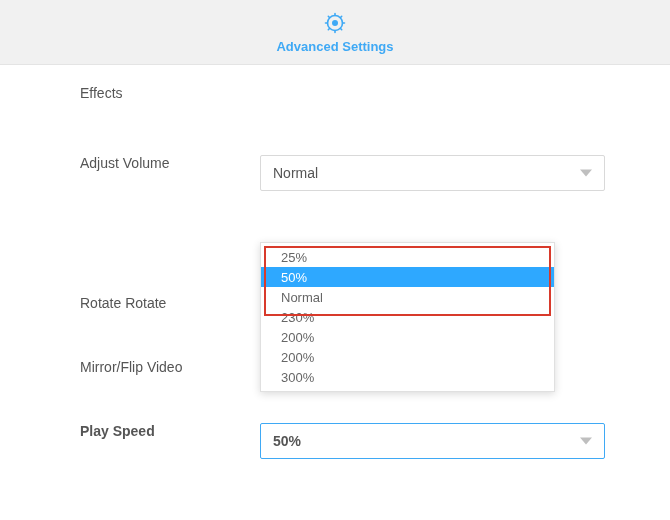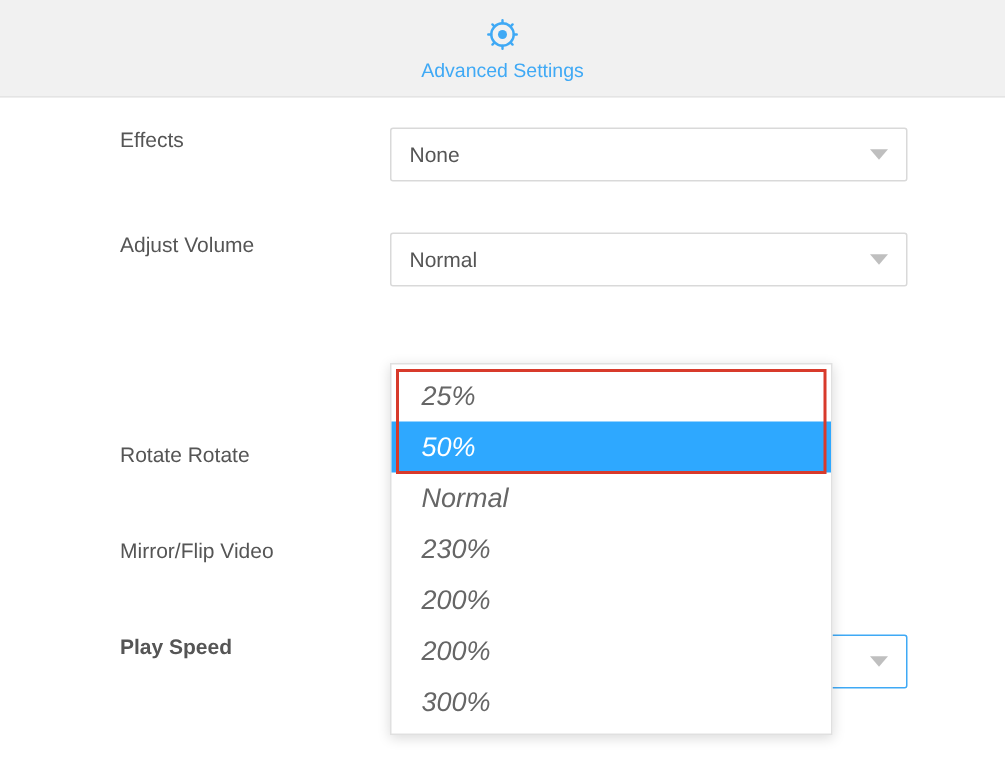--- a/index.html
+++ b/index.html
@@ -19,21 +19,21 @@
     display: flex;
     flex-direction: column;
     align-items: center;
     justify-content: center;
     gap: 4px;
     border-bottom: 1px solid #e4e4e4;
   }
   .header-title {
     color: #3fa9f5;
     font-size: 13px;
-    font-weight: 400;
+    font-weight: 700;
   }
   .gear-icon svg { display: block; }
   .form {
     padding: 20px 65px 0 80px;
     position: relative;
   }
   .row {
     display: flex;
     align-items: flex-start;
     min-height: 36px;
@@ -110,28 +110,27 @@
     position: absolute;
     top: 3px;
     left: 3px;
     right: 3px;
     height: 70px;
     border: 2px solid #d83a2b;
     pointer-events: none;
     z-index: 2;
   }
   .dd-item {
-    height: 34px;
+    height: 20px;
     display: flex;
     align-items: center;
     padding: 0 20px;
     color: #666;
-    font-size: 18px;
+    font-size: 13px;
     cursor: pointer;
-    font-style: italic;
   }
   .dd-item.selected {
     background: #2ea8ff;
     color: #fff;
   }
   .spacer-rotate { height: 70px; }
 </style>
 </head>
 <body>
 
@@ -143,26 +142,20 @@
       <circle cx="12" cy="12" r="7.5"></circle>
     </svg>
   </span>
   <span class="header-title">Advanced Settings</span>
 </div>
 
 <div class="form">
 
   <div class="row">
     <div class="label">Effects</div>
-    <div class="control">
-      <div class="select">
-        <span>None</span>
-        <span class="chevron"></span>
-      </div>
-    </div>
   </div>
 
   <div class="row">
     <div class="label">Adjust Volume</div>
     <div class="control">
       <div class="select">
         <span>Normal</span>
         <span class="chevron"></span>
       </div>
     </div>

